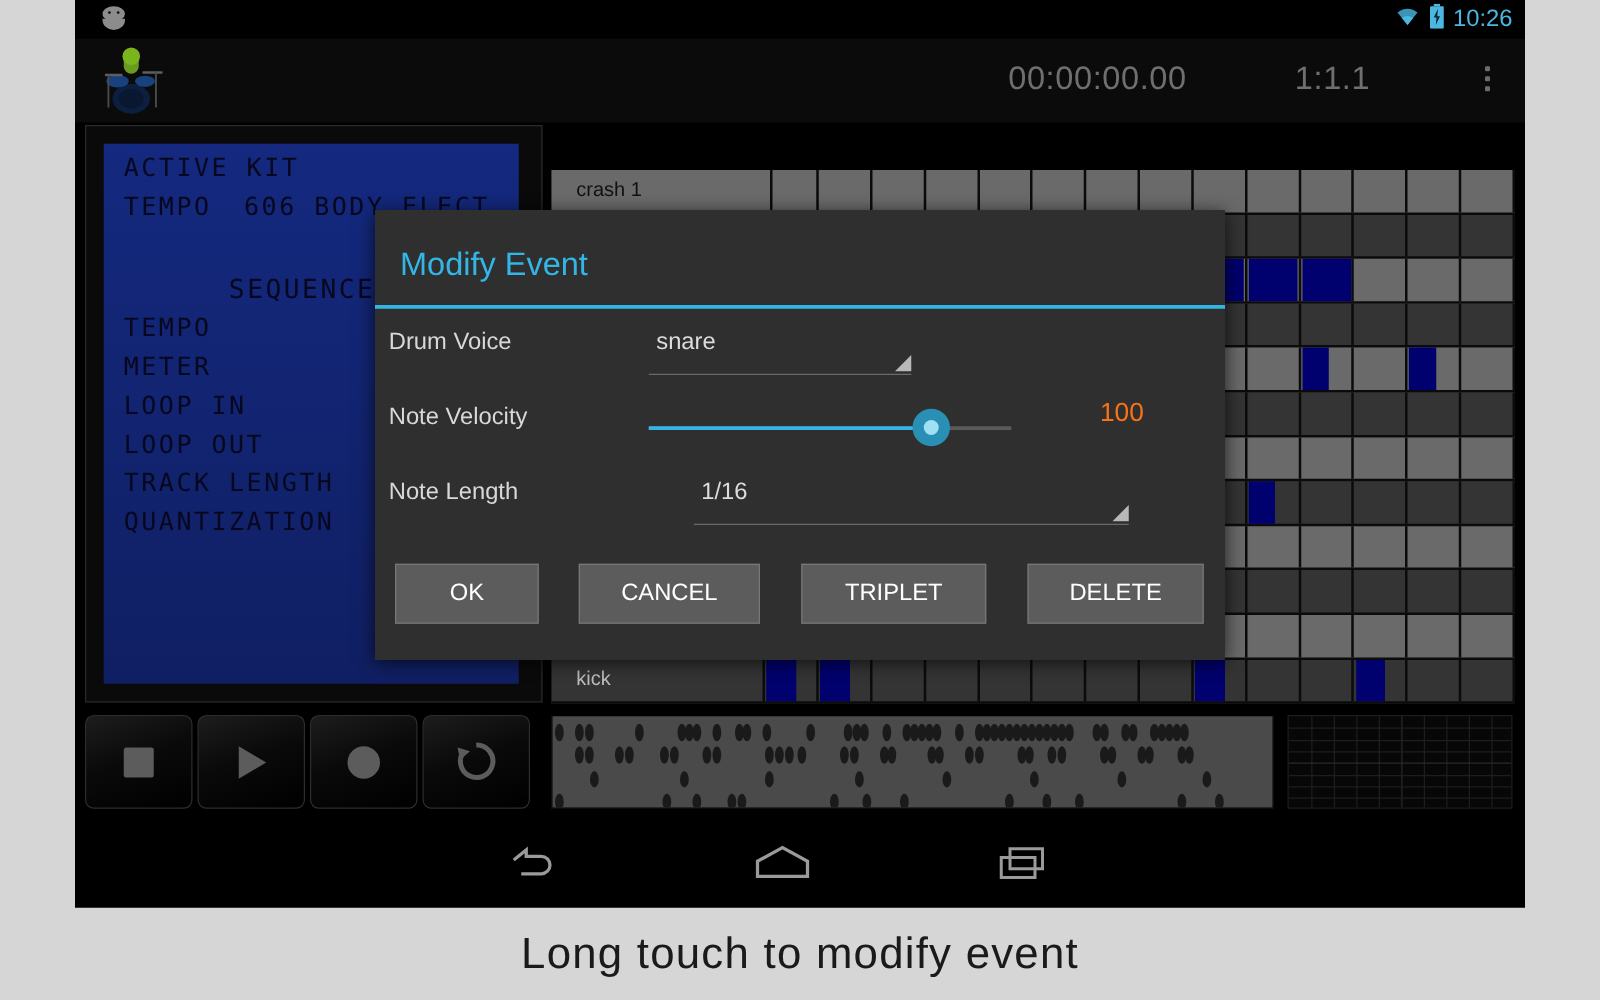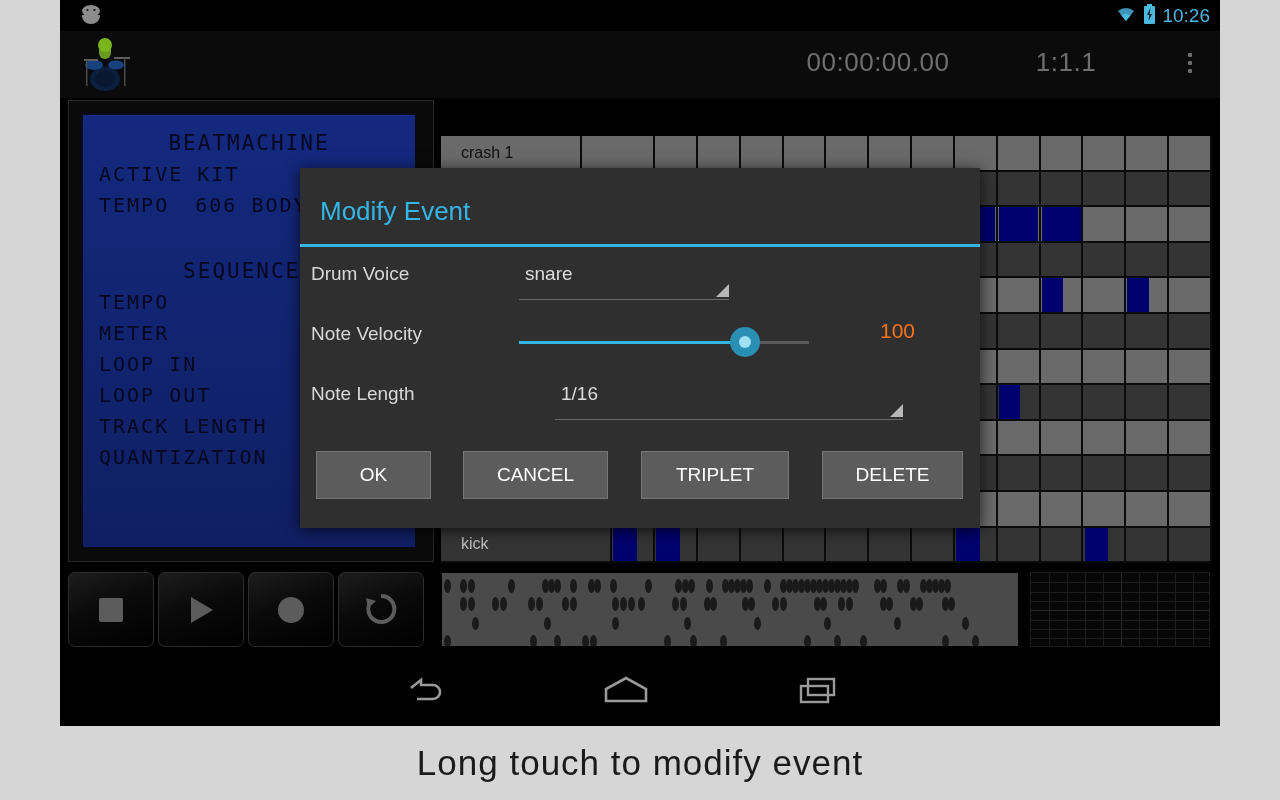--- a/index.html
+++ b/index.html
@@ -256,21 +256,20 @@
     <div class="barbeat">1:1.1</div>
     <div class="overflow">
       <i></i>
         <i></i>
         <i></i>
     </div>
   </div>
 
   <div class="lcdwrap">
     <div class="lcd">
-      <div class="ttl">BEATMACHINE</div>
       <div class="row">
         <span>ACTIVE KIT</span><span class="val"></span>
       </div>
       <div class="row">
         <span>TEMPO</span><span class="val">606 BODY ELECT</span>
       </div>
       <div class="gap"></div>
       <div class="ttl">SEQUENCER</div>
       <div class="row">
         <span>TEMPO</span>
@@ -289,21 +288,21 @@
       </div>
       <div class="row">
         <span>QUANTIZATION</span>
       </div>
     </div>
   </div>
 
 
   <div class="grid" id="grid">
       <div class="grow light">
-        <div class="rowlabel" style="width: 141px;">crash 1</div>
+        <div class="rowlabel" style="width: 177px;">crash 1</div>
         <div class="cell" style="left: 171.333px; width: 42.8333px;"></div>
         <div class="cell" style="left: 214.167px; width: 42.8333px;"></div>
         <div class="cell" style="left: 257px; width: 42.8333px;"></div>
         <div class="cell" style="left: 299.833px; width: 42.8333px;"></div>
         <div class="cell" style="left: 342.667px; width: 42.8333px;"></div>
         <div class="cell" style="left: 385.5px; width: 42.8333px;"></div>
         <div class="cell" style="left: 428.333px; width: 42.8333px;"></div>
         <div class="cell" style="left: 471.167px; width: 42.8333px;"></div>
         <div class="cell" style="left: 514px; width: 42.8333px;"></div>
         <div class="cell" style="left: 556.833px; width: 42.8333px;"></div>

